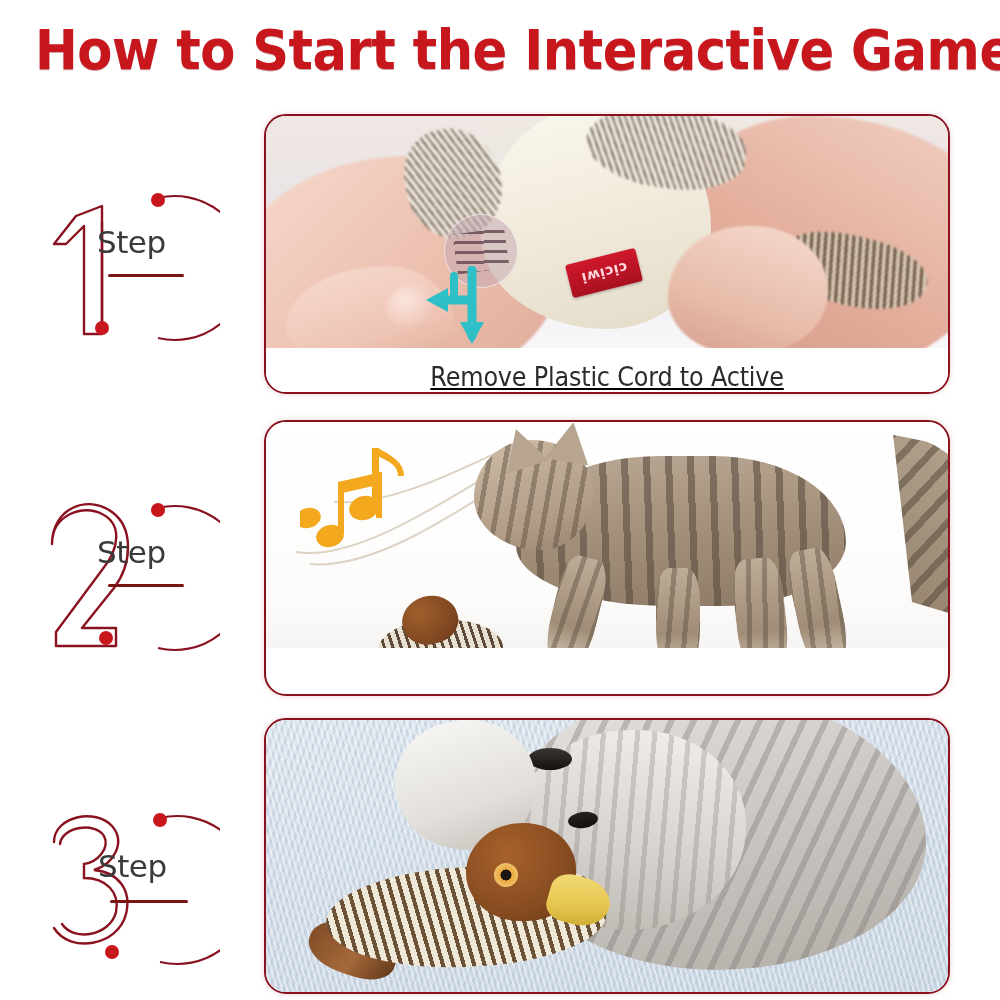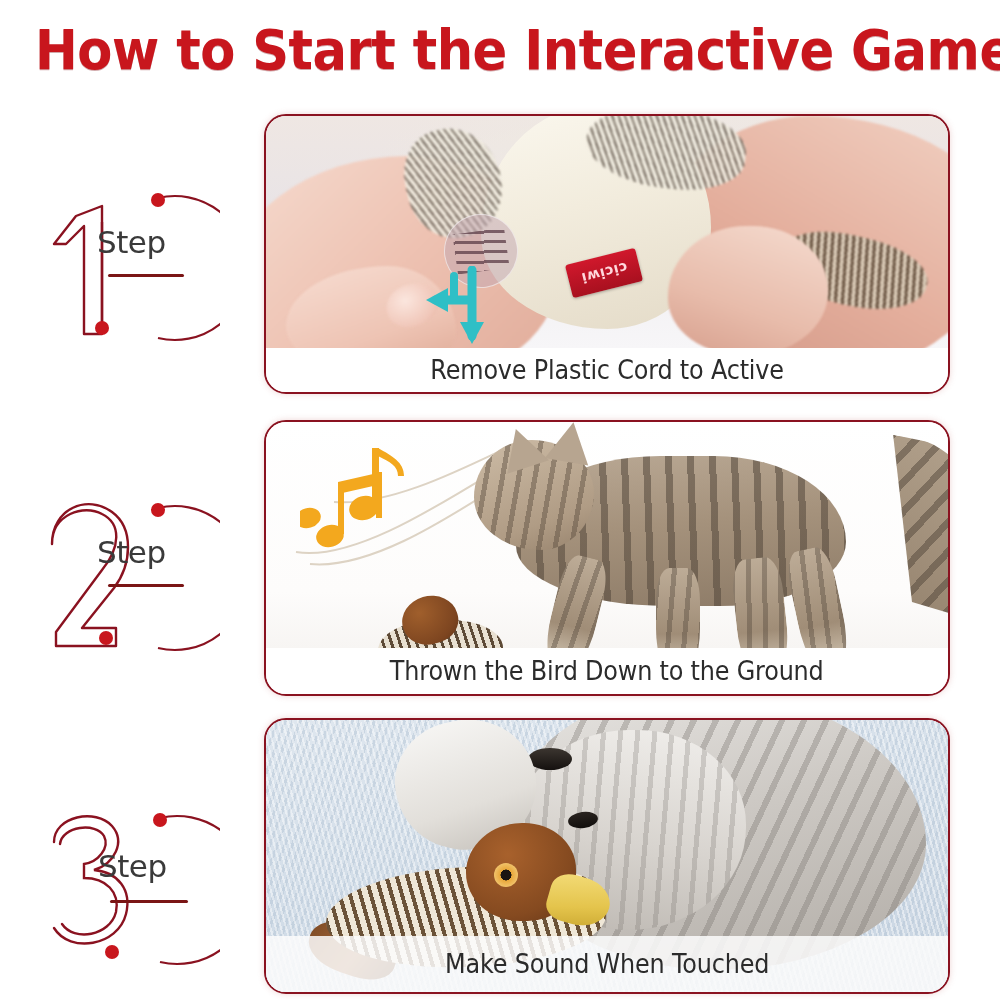--- a/index.html
+++ b/index.html
@@ -69,23 +69,24 @@
   }
   .photo {
     position: absolute;
     left: 0; top: 0; right: 0;
     overflow: hidden;
   }
   .caption-bar {
     position: absolute;
     left: 0; right: 0; bottom: 0;
     display: flex;
-    align-items: center;
+    align-items: flex-end;
     justify-content: center;
     background: rgba(255,255,255,0.93);
+    text-decoration: underline;
   }
   .caption-text {
     font-family: "DejaVu Sans", sans-serif;
     font-size: 26px;
     color: #2b2b2b;
     transform: scaleX(0.92);
     white-space: nowrap;
     letter-spacing: -0.2px;
   }
   .panel3 .caption-bar { background: rgba(252,252,252,0.86); }
@@ -409,38 +410,32 @@
         <div class="ear2 ear2a"></div>
         <div class="ear2 ear2b"></div>
       </div>
     </div>
 
     <div class="bird2">
       <div class="bird2-feath"></div>
       <div class="bird2-head"></div>
     </div>
   </div>
-  <div class="caption-bar" style="height:46px;">
-    <span class="caption-text">Thrown the Bird Down to the Ground</span>
-  </div>
 </div>
 
 <div class="panel panel3" style="top:718px; height:272px;">
   <div class="photo" style="height:272px;">
     <div class="p3-bg"></div>
     <div class="cat3-body"></div>
     <div class="cat3-head">
       <div class="cat3-eye" style="left:52px; top:82px; transform:rotate(-8deg);"></div>
       <div class="cat3-eye" style="left:12px; top:18px; width:44px; height:22px; background:linear-gradient(180deg,#3c3630,#15110f);"></div>
     </div>
     <div class="cat3-paw"></div>
     <div class="bird3">
       <div class="bird3-tail"></div>
       <div class="bird3-feath"></div>
       <div class="bird3-head"></div>
       <div class="bird3-eye"></div>
       <div class="bird3-beak"></div>
     </div>
   </div>
-  <div class="caption-bar" style="height:56px;">
-    <span class="caption-text">Make Sound When Touched</span>
-  </div>
 </div>
 
 </body></html>

